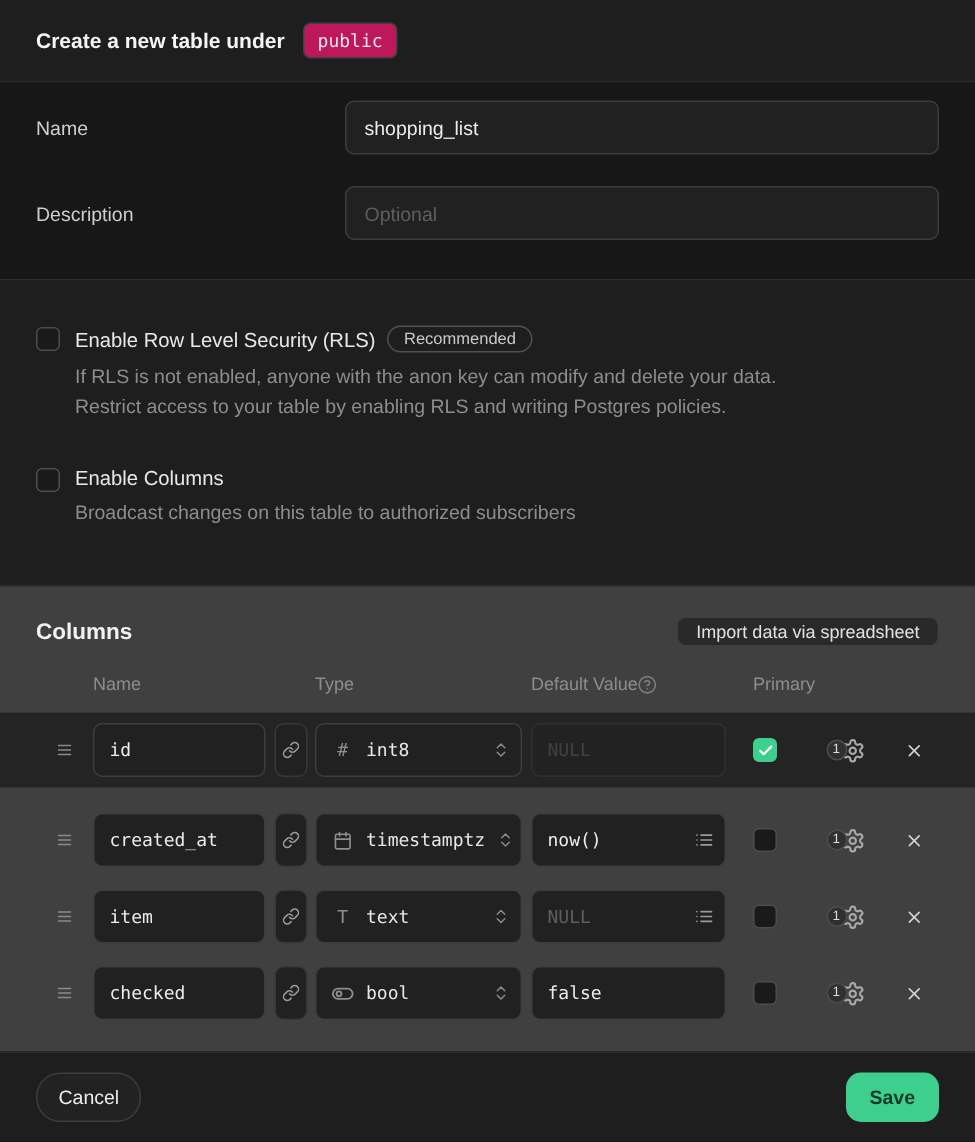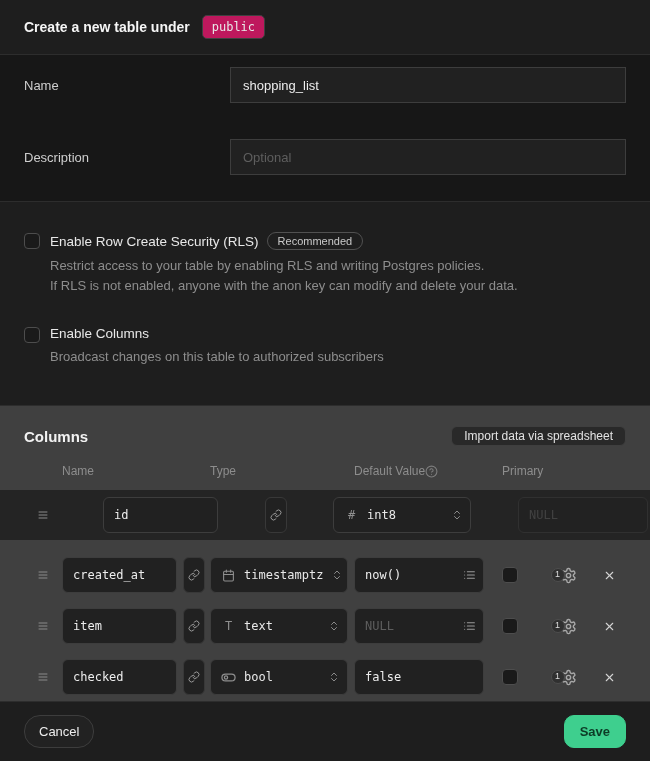--- a/index.html
+++ b/index.html
@@ -25,26 +25,26 @@
     background:#be185d; border:1px solid #404040; border-radius:5px;
     padding:4px 9px; color:#e8e8e8;
   }
 
   
   .section-form {
     background:#171717; border-bottom:1px solid #2d2d2d;
     padding:12px 24px 26px; flex:none;
   }
   .form-row { display:flex; align-items:center; }
-  .form-row + .form-row { margin-top:36px; }
+  .form-row + .form-row { margin-top:21px; }
   .form-label { width:206px; color:#cfcfcf; font-size:13px; flex:none; }
   .form-control { flex:1; }
   .text-input {
     width:100%; height:36px; background:#212121;
-    border:1px solid #3d3d3d; border-radius:0;
+    border:1px solid #3d3d3d; border-radius:6px;
     padding:0 12px; color:#ededed; font-size:13px;
     font-family:"Liberation Sans", sans-serif; outline:none;
   }
   input::placeholder { color:#5e5e5e; }
 
   
   .section-options {
     background:#1e1e1e; border-bottom:1px solid #2d2d2d;
     padding:30px 24px 38px; flex:none;
   }
@@ -82,21 +82,21 @@
   }
   .col-table-header {
     padding:18px 24px 0; color:#8d8d8d; font-size:12px;
   }
   .hdr-default { display:flex; align-items:flex-end; }
   .hdr-primary { padding-left:11px; }
   .help-icon { color:#7d7d7d; display:inline-flex; }
 
   .columns-rows { margin-top:12px; display:flex; flex-direction:column; row-gap:7px; }
   .col-row { padding:4px 24px; }
-  .col-row.highlight { background:#242424; padding:7px 24px; margin-bottom:6px;gap:41px; }
+  .col-row.highlight { background:#242424; padding:7px 24px; margin-bottom:6px; }
 
   .drag-handle {
     background:none; border:none; color:#8a8a8a; cursor:grab;
     display:flex; align-items:center; justify-content:center; width:38px; height:20px;
   }
   .cell-input {
     width:115px; height:36px; background:#212121; border:1px solid #3d3d3d;
     border-radius:6px; padding:0 10px; color:#ededed;
     font-family:"DejaVu Sans Mono", monospace; font-size:12px; outline:none;
   }
@@ -197,26 +197,26 @@
     </div>
   </div>
 </section>
 
 <section class="section-options">
   <div class="option-group">
     <div class="checkbox-row">
       <div class="checkbox"></div>
       <div>
         <div class="option-label-row">
-          <span class="check-label">Enable Row Create Security (RLS)</span>
+          <span class="check-label">Enable Row Level Security (RLS)</span>
           <span class="badge-pill">Recommended</span>
         </div>
         <div class="check-desc">
+          <div>If RLS is not enabled, anyone with the anon key can modify and delete your data.</div>
           <div>Restrict access to your table by enabling RLS and writing Postgres policies.</div>
-          <div>If RLS is not enabled, anyone with the anon key can modify and delete your data.</div>
         </div>
       </div>
     </div>
   </div>
   <div class="option-group">
     <div class="checkbox-row">
       <div class="checkbox"></div>
       <div>
         <div class="option-label-row">
           <span class="check-label">Enable Columns</span>

